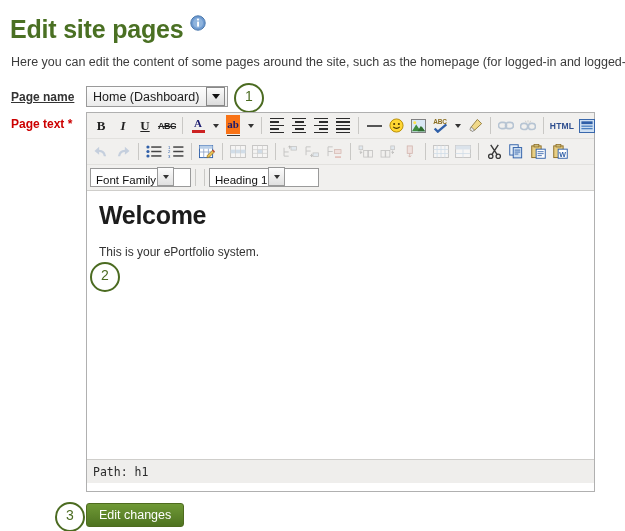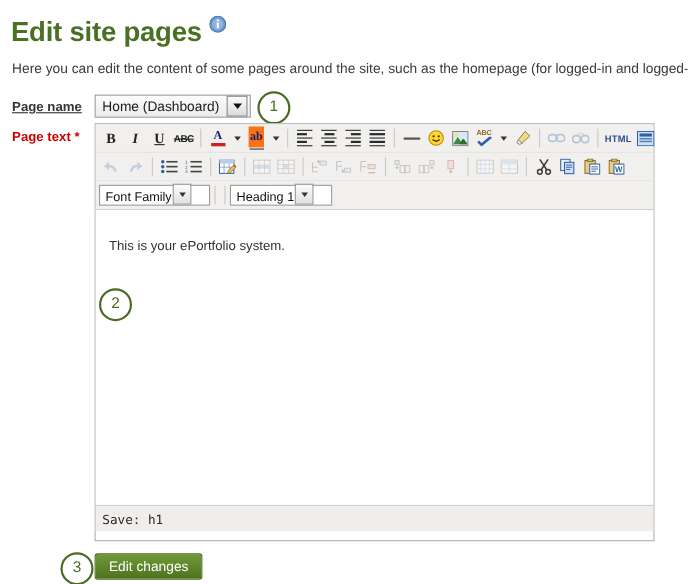--- a/index.html
+++ b/index.html
@@ -199,21 +199,21 @@
   }
   .fsel .txt { font-size: 11.5px; color: #111; padding-left: 5px; white-space: nowrap; overflow: hidden;}
   .fsel .ab {
     width: 15px; height: 17px; margin: 0 1px;
     border: 1px solid #999;
     background: linear-gradient(#fcfcfc,#e0e0e0);
     display: flex; align-items:center; justify-content:center;
   }
   .ff { width: 101px; }
   .fz { width: 99px; }
-  .fh { width: 93px; }
+  .fh { width: 110px; }
 
   .content {
     height: 268px;
     background: #fff;
     padding: 10px 12px 0 12px;
     box-sizing: border-box;
   }
   .content h1 {
     margin: 0 0 0 0;
     font-size: 25px;
@@ -579,25 +579,26 @@
       <div class="sep"></div>
       <div class="fsel fh">
         <span class="txt">Heading 1</span>
         <span class="ab">
             <span class="dd-caret"></span>
           </span>
       </div>
     </div>
 
     <div class="content">
+      <h1>Welcome</h1>
       <p>This is your ePortfolio system.</p>
     </div>
 
     <div class="statusbar">
-      <span>Save: h1</span>
+      <span>Path: h1</span>
     </div>
   </div>
 
   <div class="anno anno-2">2</div>
 
   <div class="anno anno-3">3</div>
   <button class="save-btn">Edit changes</button>
 
 </div>
 

